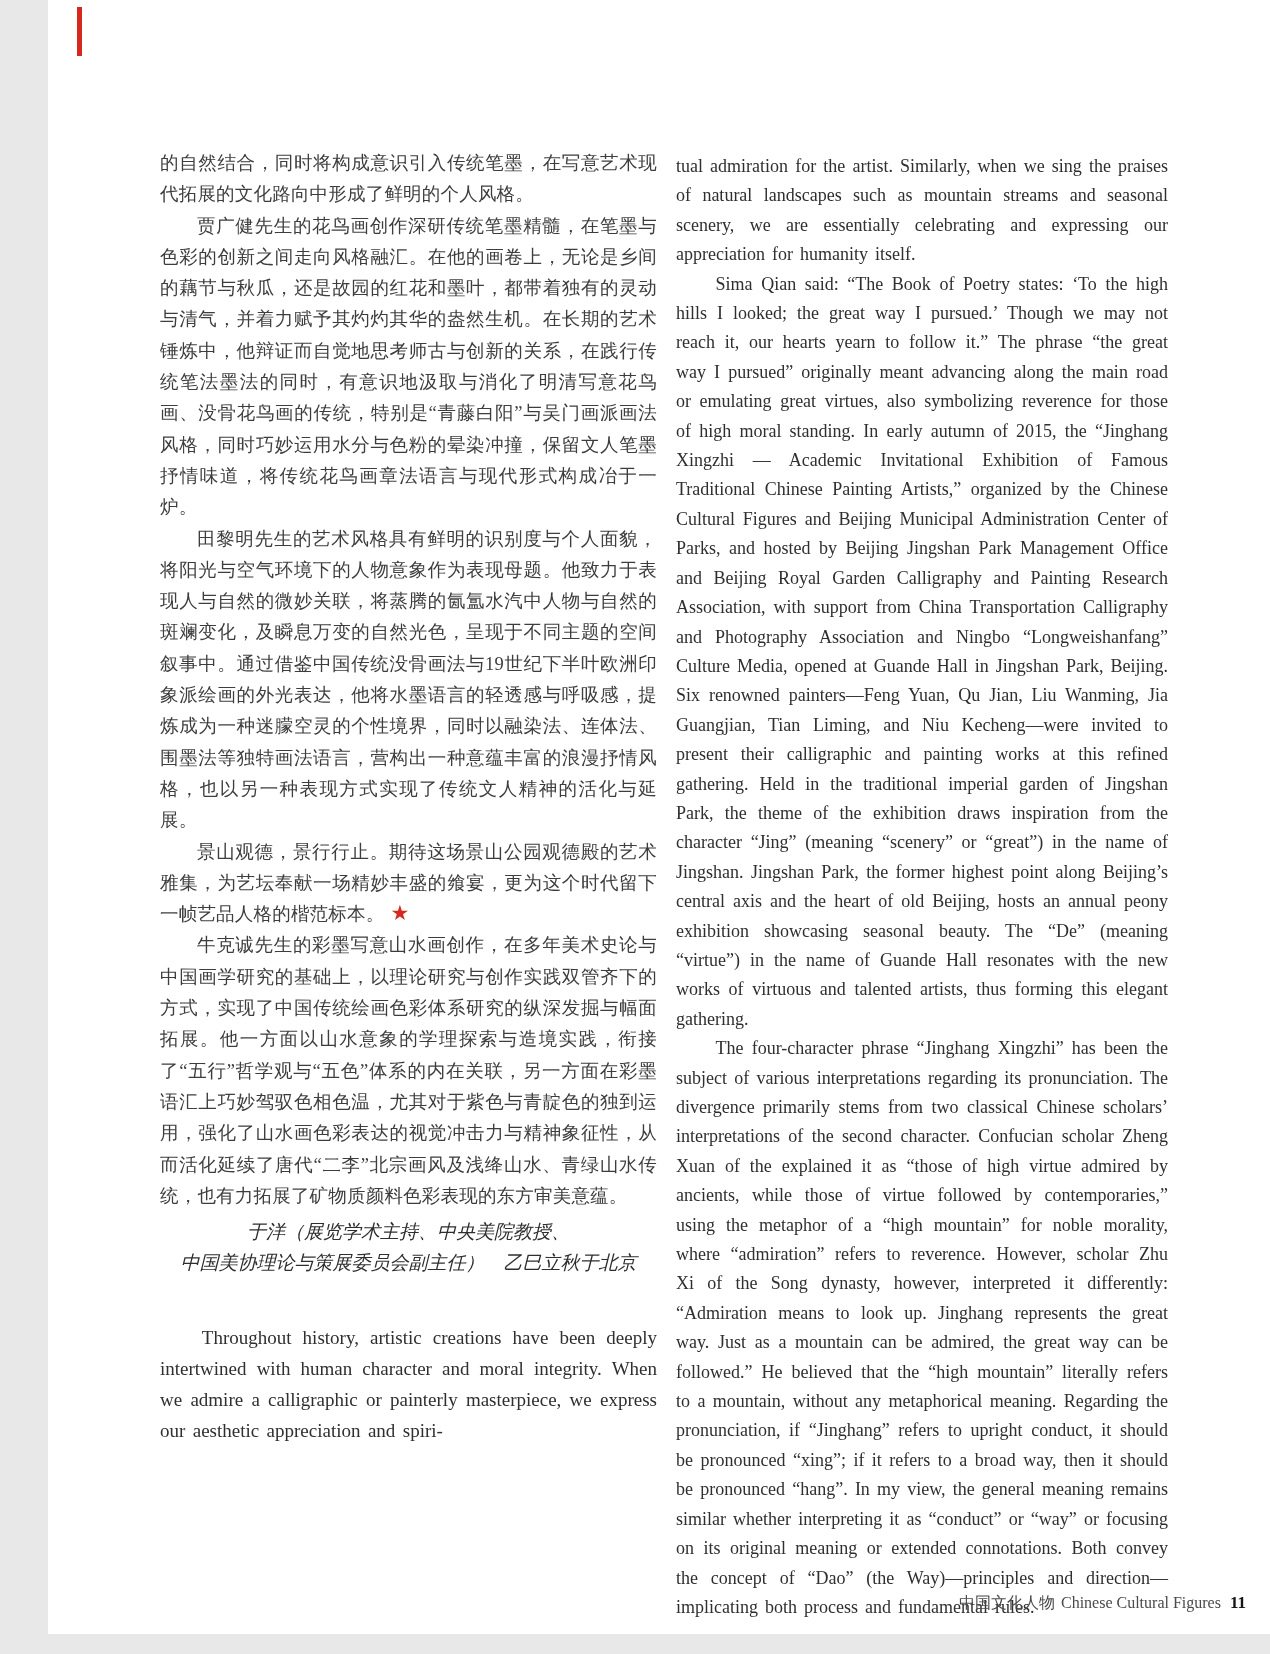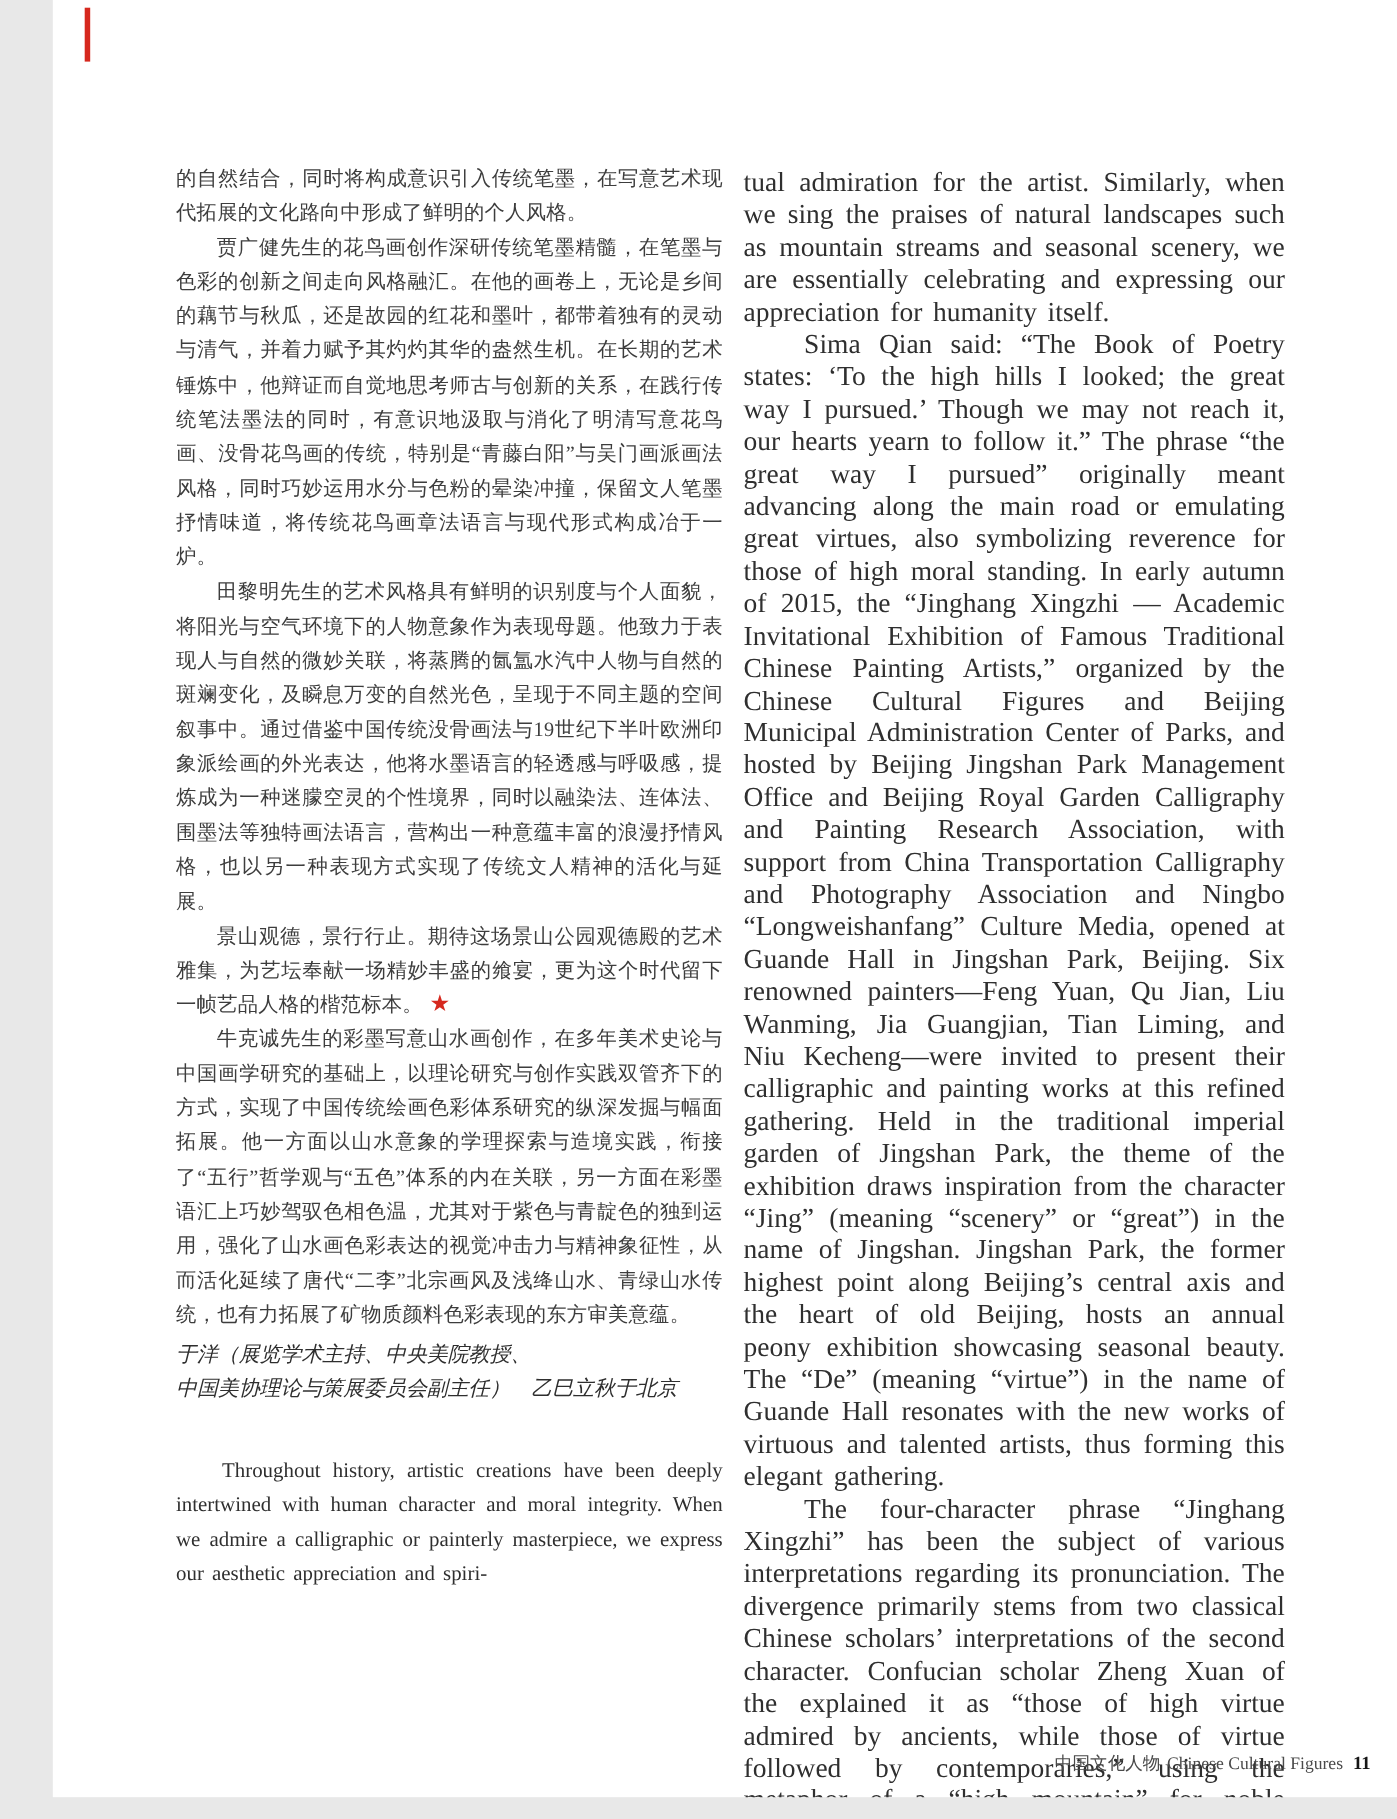--- a/index.html
+++ b/index.html
@@ -46,25 +46,25 @@
     font-size: 21px;
     margin-left: 6px;
     line-height: 1;
   }
   .attribution {
     margin: 4px 0 0 0;
     font-size: 19px;
     line-height: 31px;
     color: #2e2e2e;
     font-style: italic;
-    text-align: left;
+    text-align: center;
   }
   .en-para {
     margin: 0;
-    font-size: 25px;
+    font-size: 18px;
     line-height: 29.4px;
     color: #2f2f2f;
     text-align: justify;
     word-spacing: 0.14em;
     text-indent: 2.2em;
   }
   .en-para.no-indent { text-indent: 0; }
   .left-english {
     margin-top: 44px;
     font-size: 19px;

